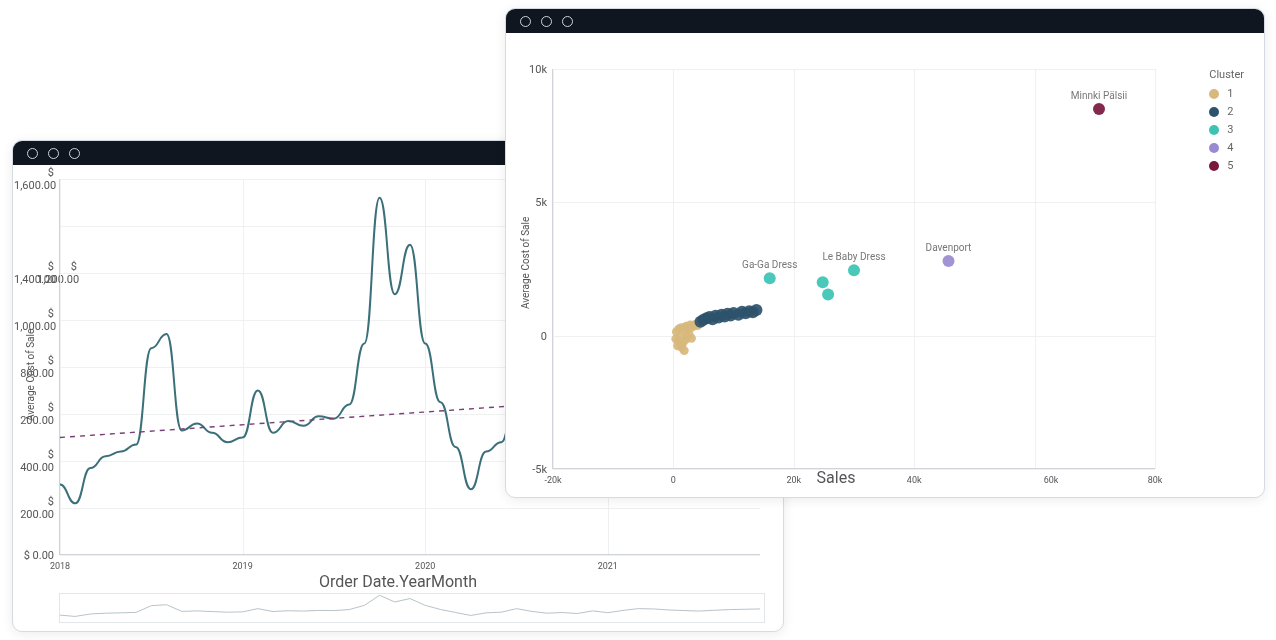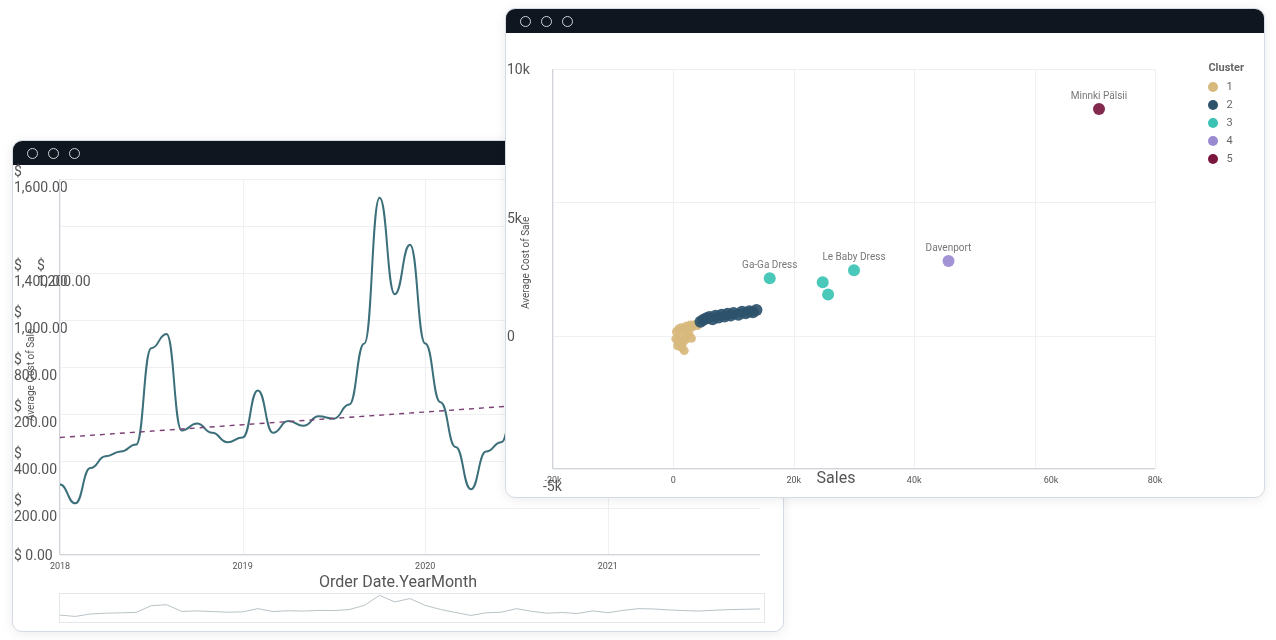--- a/index.html
+++ b/index.html
@@ -3,27 +3,27 @@
 <meta charset="utf-8">
 <style>
 html,body{margin:0;padding:0;background:#fff;font-family:-apple-system,BlinkMacSystemFont,"Segoe UI",Roboto,Arial,sans-serif;font-size:12px;color:#333;width:1276px;height:640px;overflow:hidden;position:relative}
 .window{position:absolute;border:1px solid #d5dbe3;border-radius:10px;background:#fff;box-shadow:0 2px 12px rgba(0,0,0,.08);overflow:hidden}
 .titlebar{height:24px;background:#10161f;display:flex;align-items:center;gap:10px;padding:0 14px}
 .dot{width:9px;height:9px;border-radius:50%;border:1.5px solid #cfd3d8;background:transparent}
 .plot-area{position:relative;margin:14px 18px 10px 46px;border-left:1px solid #d0d4d8}
 .plot-area::after{content:"";position:absolute;left:0;right:0;bottom:0;border-top:1px solid #d0d4d8}
 .grid-y{position:absolute;left:0;right:0;border-top:1px solid #eef0f2}
 .grid-x{position:absolute;top:0;bottom:0;border-left:1px solid #eef0f2}
-.ytick{position:absolute;left:-46px;width:40px;font-size:14px;color:#555;transform:translateY(-50%)}
+.ytick{position:absolute;left:-46px;width:40px;text-align:right;font-size:11px;color:#555;transform:translateY(-50%)}
 .xtick{position:absolute;bottom:-16px;transform:translateX(-50%);font-size:9px;color:#555}
 .axis-title-y{position:absolute;transform:rotate(-90deg);transform-origin:left top;font-size:10px;color:#555}
 .axis-title-x{position:absolute;font-size:16px;color:#555;left:50%;transform:translateX(-50%)}
 svg{position:absolute;left:0;top:0}
 .legend{position:absolute;right:20px;top:52px;font-size:11px;color:#666}
-.legend h4{margin:0 0 6px;font-size:11px;font-weight:700;color:#666}
+.legend h4{margin:7px 0 6px;font-size:11px;font-weight:400;color:#666}
 .legend .row{display:flex;align-items:center;gap:8px;margin:5px 0}
 .legend .sw{width:10px;height:10px;border-radius:50%}
 .pt-label{position:absolute;font-size:10px;color:#777;white-space:nowrap;transform:translate(-50%,-100%)}
 .mini-chart{position:absolute;left:46px;right:18px;height:28px;border:1px solid #e4e7ea}
 </style>
 </head>
 <body>
 
 <div class="window" style="left:12px;top:140px;width:770px;height:490px;z-index:1">
   <div class="titlebar">
@@ -74,25 +74,25 @@
 
 <div class="window" style="left:505px;top:8px;width:758px;height:488px;z-index:2">
   <div class="titlebar">
     <span class="dot"></span>
     <span class="dot"></span>
     <span class="dot"></span>
   </div>
   <div class="axis-title-y" style="left:14px;top:300px">Average Cost of Sale</div>
   <div class="plot-area" id="rPlot" style="height:400px;width:602px;margin-top:36px">
       <div class="grid-y" style="top: 400px;"></div>
-      <div class="ytick" style="top: 417px; padding-left: 36px;">-5k</div>
+      <div class="ytick" style="top: 400px;">-5k</div>
       <div class="grid-y" style="top: 266.667px;"></div>
       <div class="ytick" style="top: 266.667px;">0</div>
       <div class="grid-y" style="top: 133.333px;"></div>
-      <div class="ytick" style="top: 133.333px; margin-top: 16px;">5k</div>
+      <div class="ytick" style="top: 133.333px;">5k</div>
       <div class="grid-y" style="top: 0px;"></div>
       <div class="ytick" style="top: 0px;">10k</div>
       <div class="grid-x" style="left: 0px;"></div>
       <div class="xtick" style="left: 0px;">-20k</div>
       <div class="grid-x" style="left: 120.4px;"></div>
       <div class="xtick" style="left: 120.4px;">0</div>
       <div class="grid-x" style="left: 240.8px;"></div>
       <div class="xtick" style="left: 240.8px; text-align: right;">20k</div>
       <div class="grid-x" style="left: 361.2px;"></div>
       <div class="xtick" style="left: 361.2px;">40k</div>

